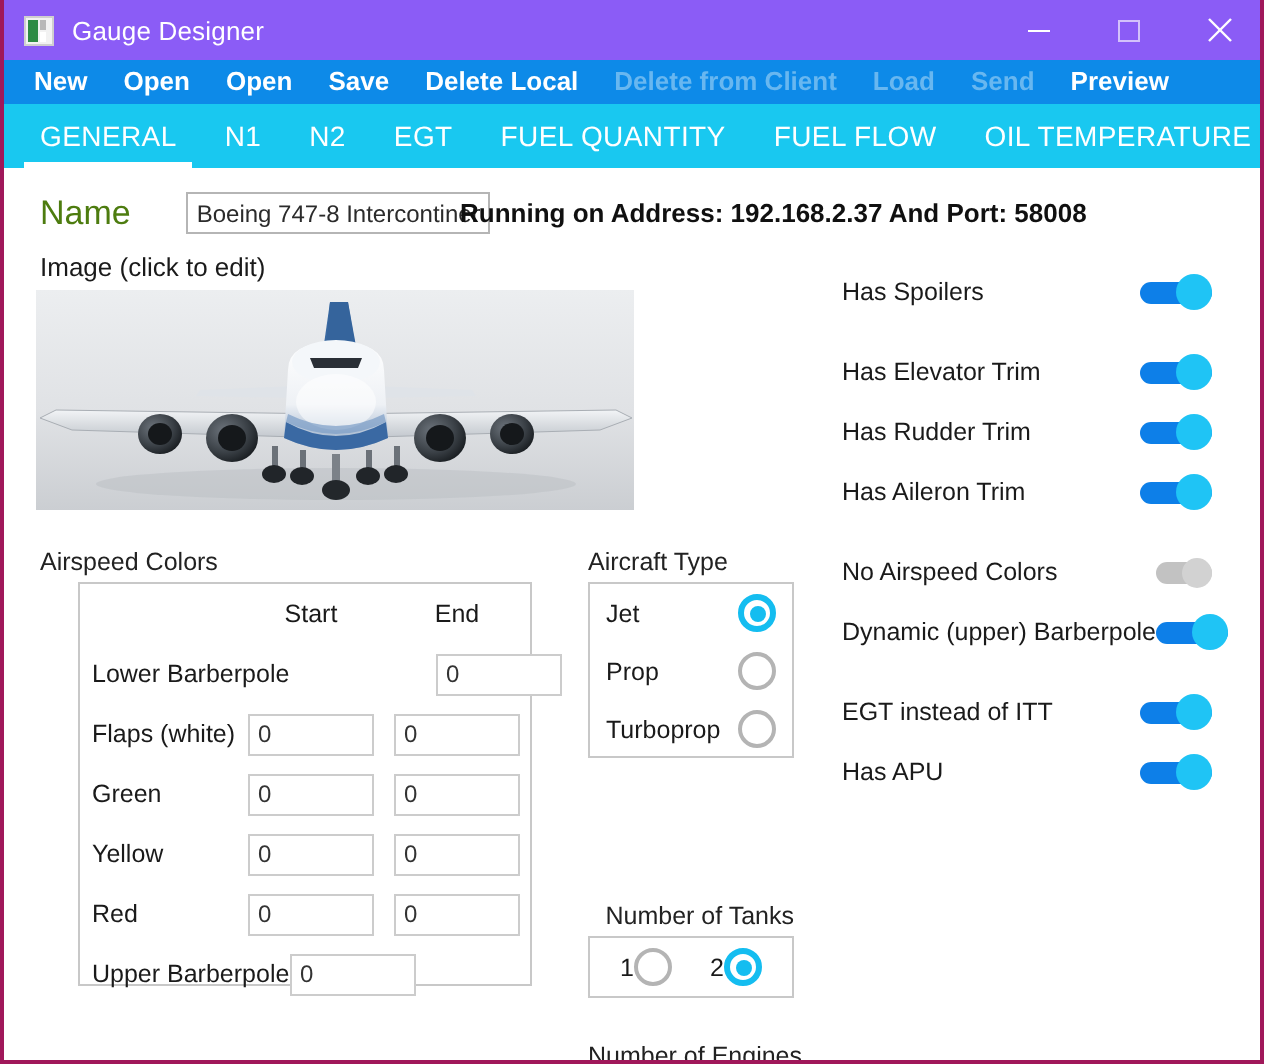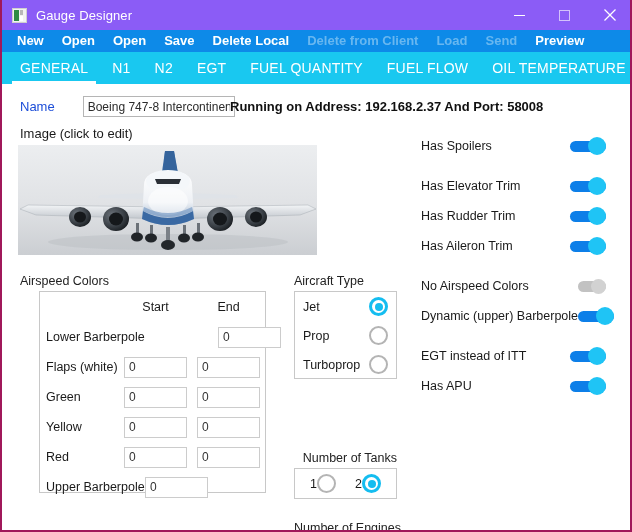--- a/index.html
+++ b/index.html
@@ -136,22 +136,22 @@
   }
 
   .name-row {
     position: absolute;
     left: 18px;
     top: 12px;
     display: flex;
     align-items: center;
   }
   .name-label {
-    font-size: 13px;
-    color: #1d4ed8;
+    font-size: 17px;
+    color: #4d7c0f;
     margin-right: 28px;
   }
   .name-input {
     width: 152px;
     height: 21px;
     border: 1px solid #b5b5b5;
     background: #ffffff;
     font-family: "Liberation Sans", sans-serif;
     font-size: 12px;
     color: #2b2b2b;

